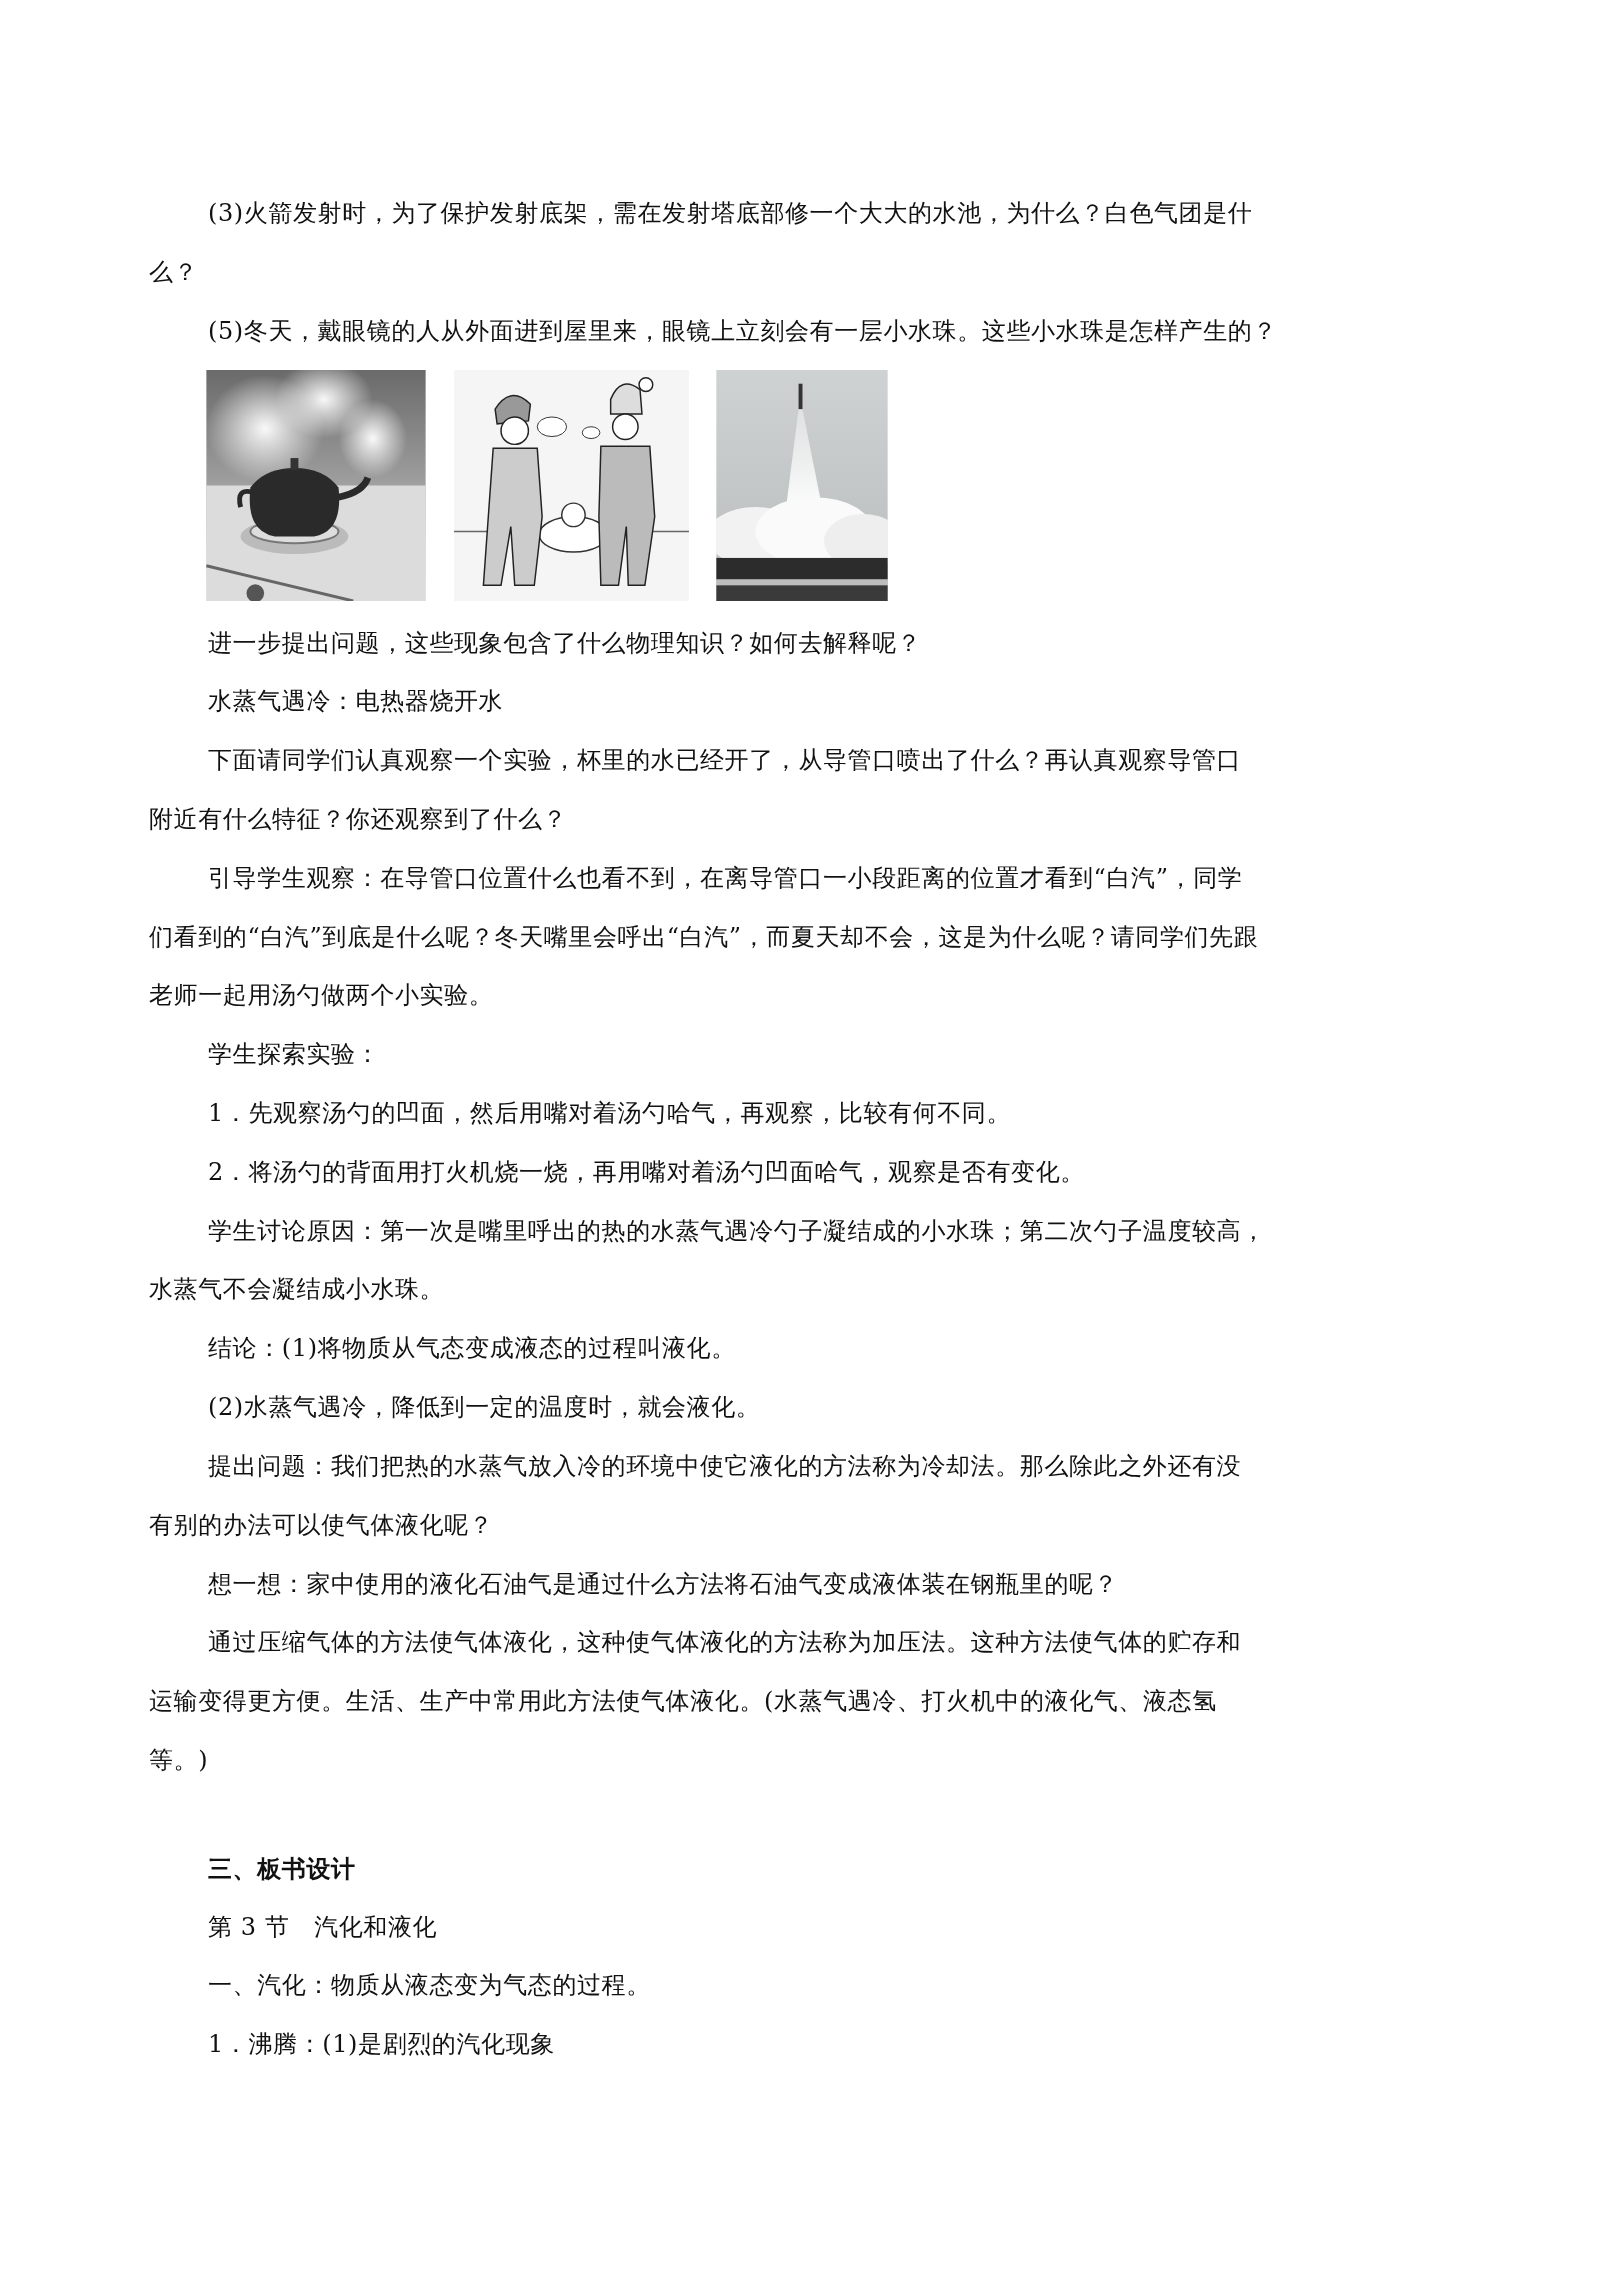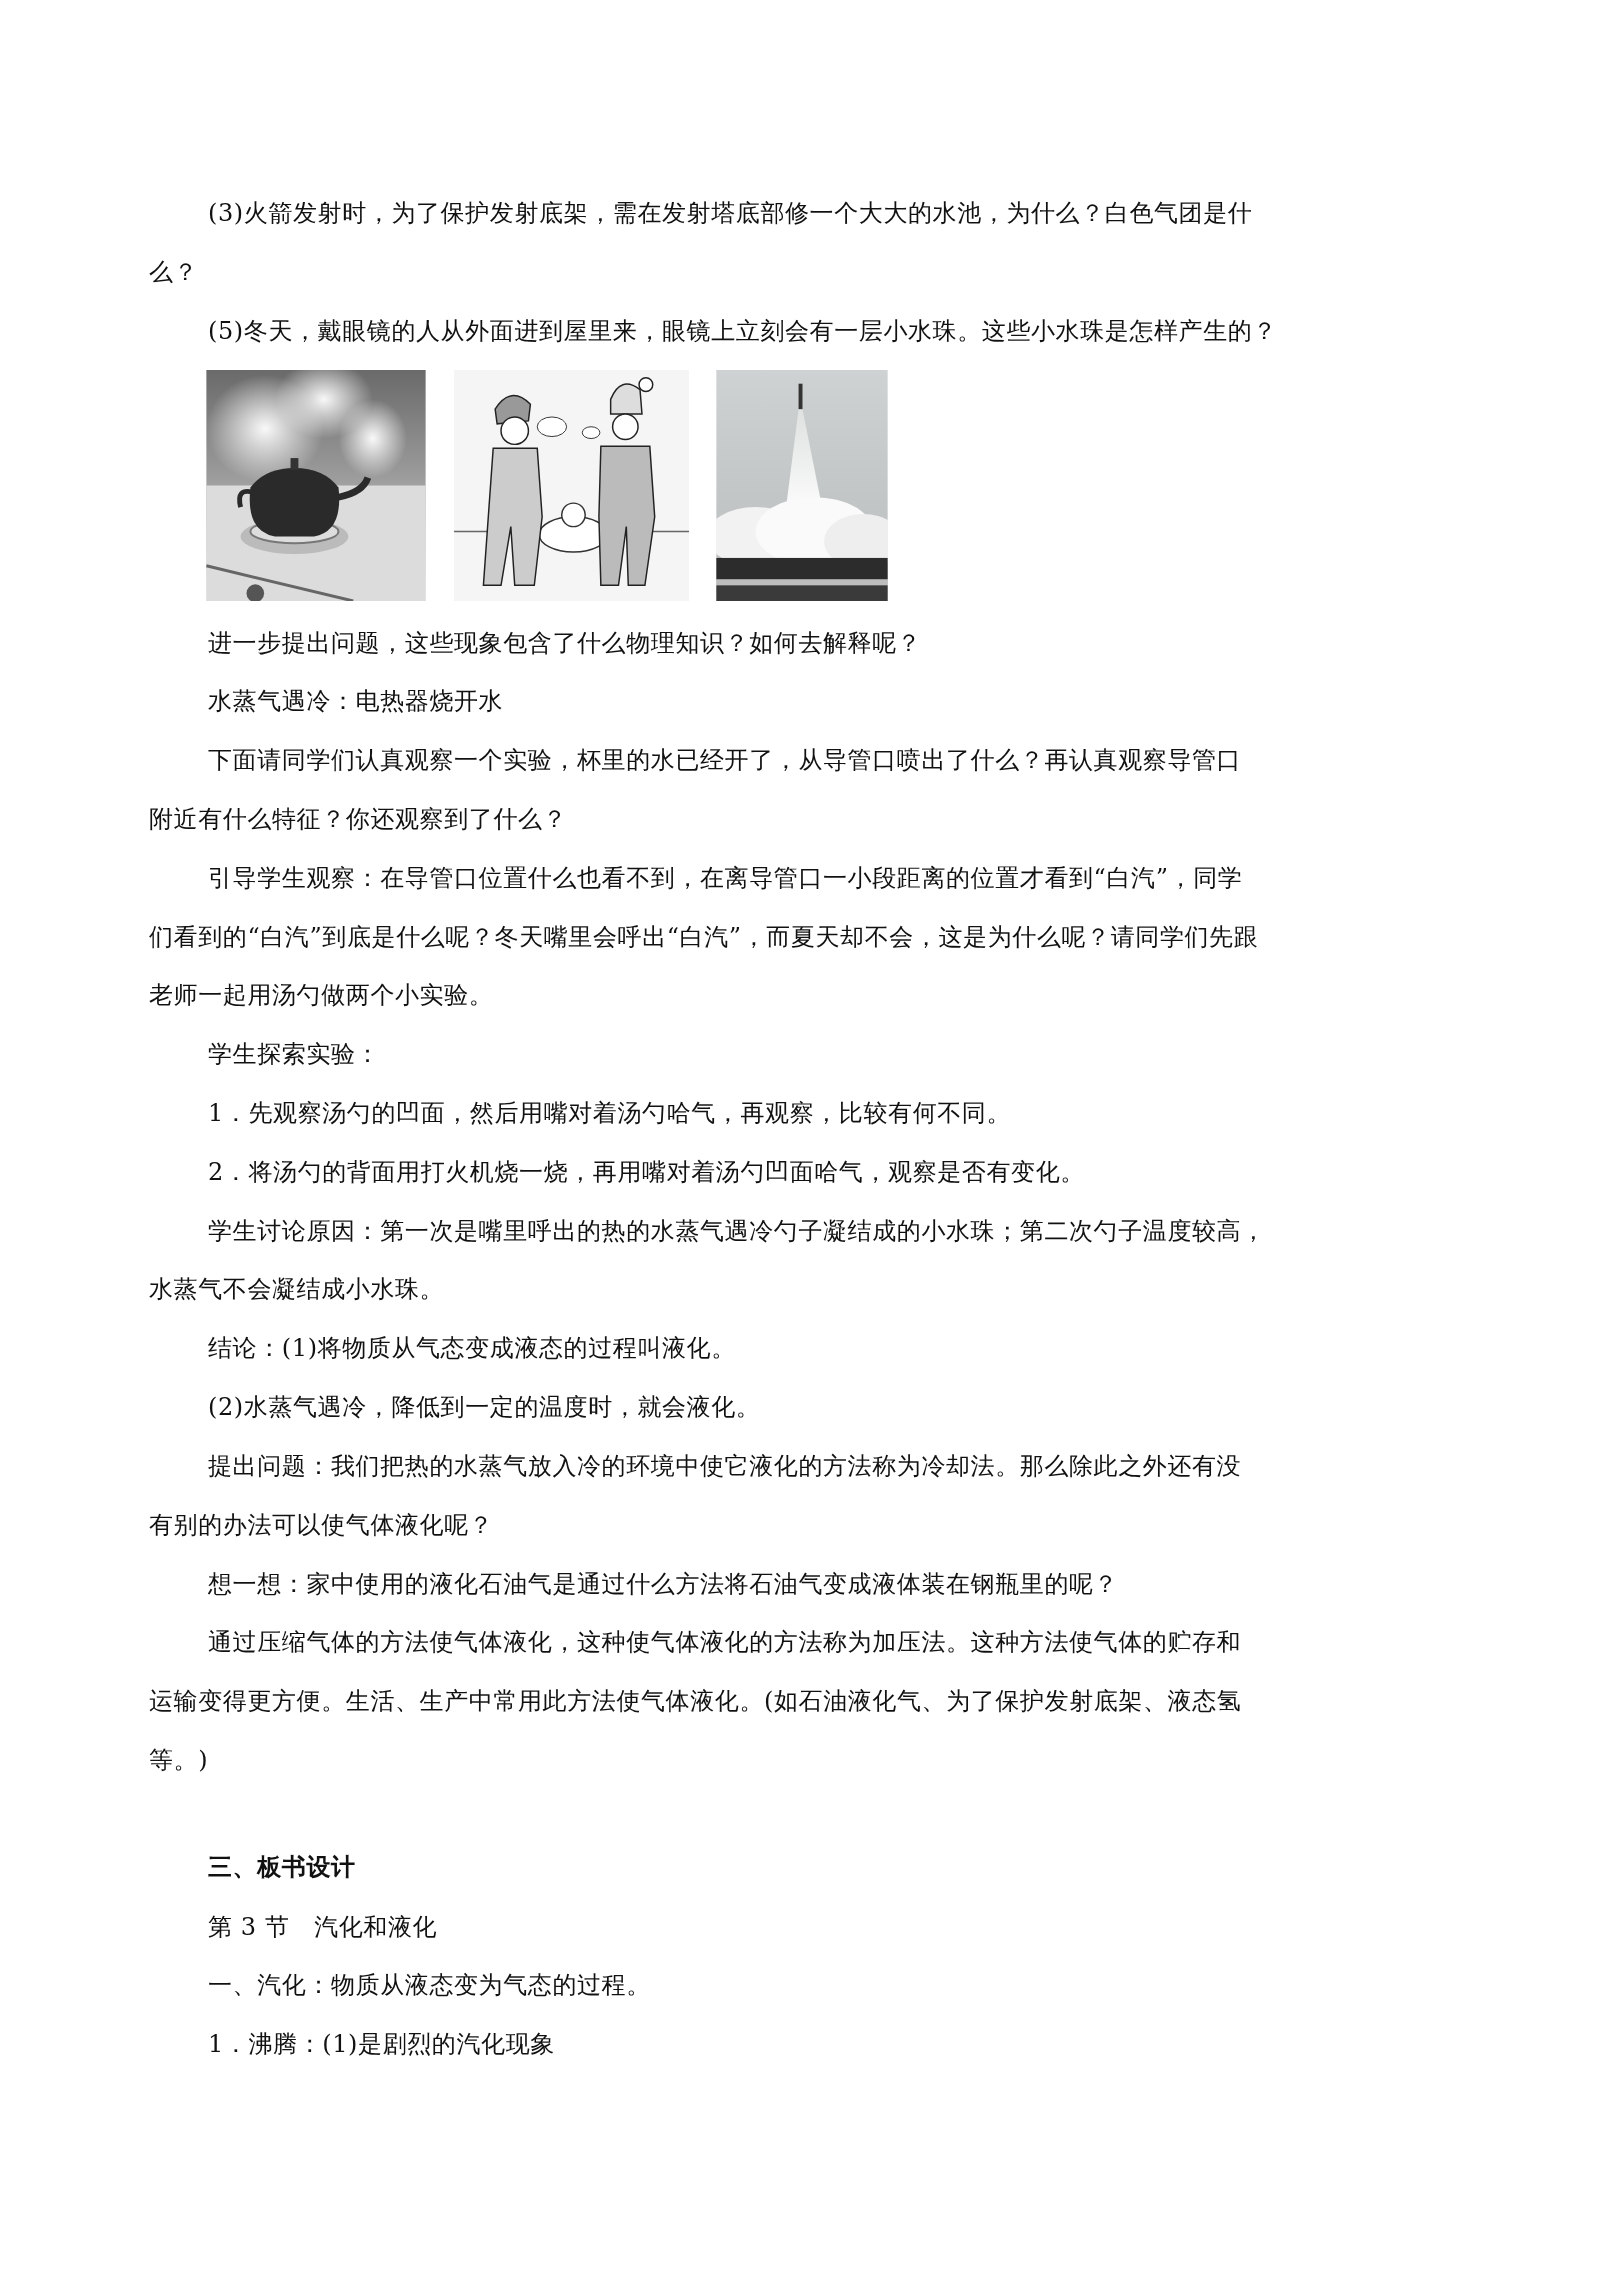--- a/index.html
+++ b/index.html
@@ -2,21 +2,21 @@
 <html><head>
 <meta charset="utf-8">
 <style>
   html, body { margin: 0; padding: 0; background: #ffffff; }
   body { width: 1621px; height: 2293px; position: relative; overflow: hidden;
          font-family: "DejaVu Serif", "Liberation Serif", serif; color: #111; }
   .page { position: absolute; left: 149px; top: 0; width: 1323px; }
   .p { position: absolute; left: 0; width: 1323px; font-size: 24px; line-height: 59px;
        white-space: nowrap; letter-spacing: 0.6px; }
   .indent { text-indent: 59px; }
-  .bold { font-family: Liberation Mono, monospace; font-weight: bold; }
+  .bold { font-family: Liberation Sans, sans-serif; font-weight: bold; }
   .u { text-decoration-thickness: 2px; text-underline-offset: 4.9px; }
   .figs { position: absolute; left: 57px; top: 370px; height: 231px; width: 686px; }
   .fig { position: absolute; top: 0; height: 231px; overflow: hidden; }
   .fig svg { display: block; }
 </style>
 </head>
 <body>
 
 <div class="page">
 
@@ -106,21 +106,21 @@
   <div class="p indent" style="top:1084px">1．先观察汤勺的凹面，然后用嘴对着汤勺哈气，再观察，比较有何不同。</div>
   <div class="p indent" style="top:1143px">2．将汤勺的背面用打火机烧一烧，再用嘴对着汤勺凹面哈气，观察是否有变化。</div>
   <div class="p indent" style="top:1202px">学生讨论原因：第一次是嘴里呼出的热的水蒸气遇冷勺子凝结成的小水珠；第二次勺子温度较高，</div>
   <div class="p" style="top:1260px">水蒸气不会凝结成小水珠。</div>
   <div class="p indent" style="top:1319px">结论：(1)将物质从气态变成液态的过程叫液化。</div>
   <div class="p indent" style="top:1378px">(2)水蒸气遇冷，降低到一定的温度时，就会液化。</div>
   <div class="p indent" style="top:1437px"><span>提出问题：我们把热的水蒸气放入冷的环境中使它液化的方法称为</span><span class="u">冷却</span><span>法。那么除此之外还有没</span></div>
   <div class="p" style="top:1496px">有别的办法可以使气体液化呢？</div>
   <div class="p indent" style="top:1555px">想一想：家中使用的液化石油气是通过什么方法将石油气变成液体装在钢瓶里的呢？</div>
   <div class="p indent" style="top:1613px">通过压缩气体的方法使气体液化，这种使气体液化的方法称为加压法。这种方法使气体的贮存和</div>
-  <div class="p" style="top:1672px">运输变得更方便。生活、生产中常用此方法使气体液化。(如石油液化气、为了保护发射底架、液态氢</div>
+  <div class="p" style="top:1672px">运输变得更方便。生活、生产中常用此方法使气体液化。(水蒸气遇冷、打火机中的液化气、液态氢</div>
   <div class="p" style="top:1731px">等。)</div>
 
   <div class="p indent bold" style="top:1839px">三、板书设计</div>
   <div class="p indent" style="top:1898px">第 3 节　汽化和液化</div>
   <div class="p indent" style="top:1956px">一、汽化：物质从液态变为气态的过程。</div>
   <div class="p indent" style="top:2015px">1．沸腾：(1)是剧烈的汽化现象</div>
 
 </div>
 
 

